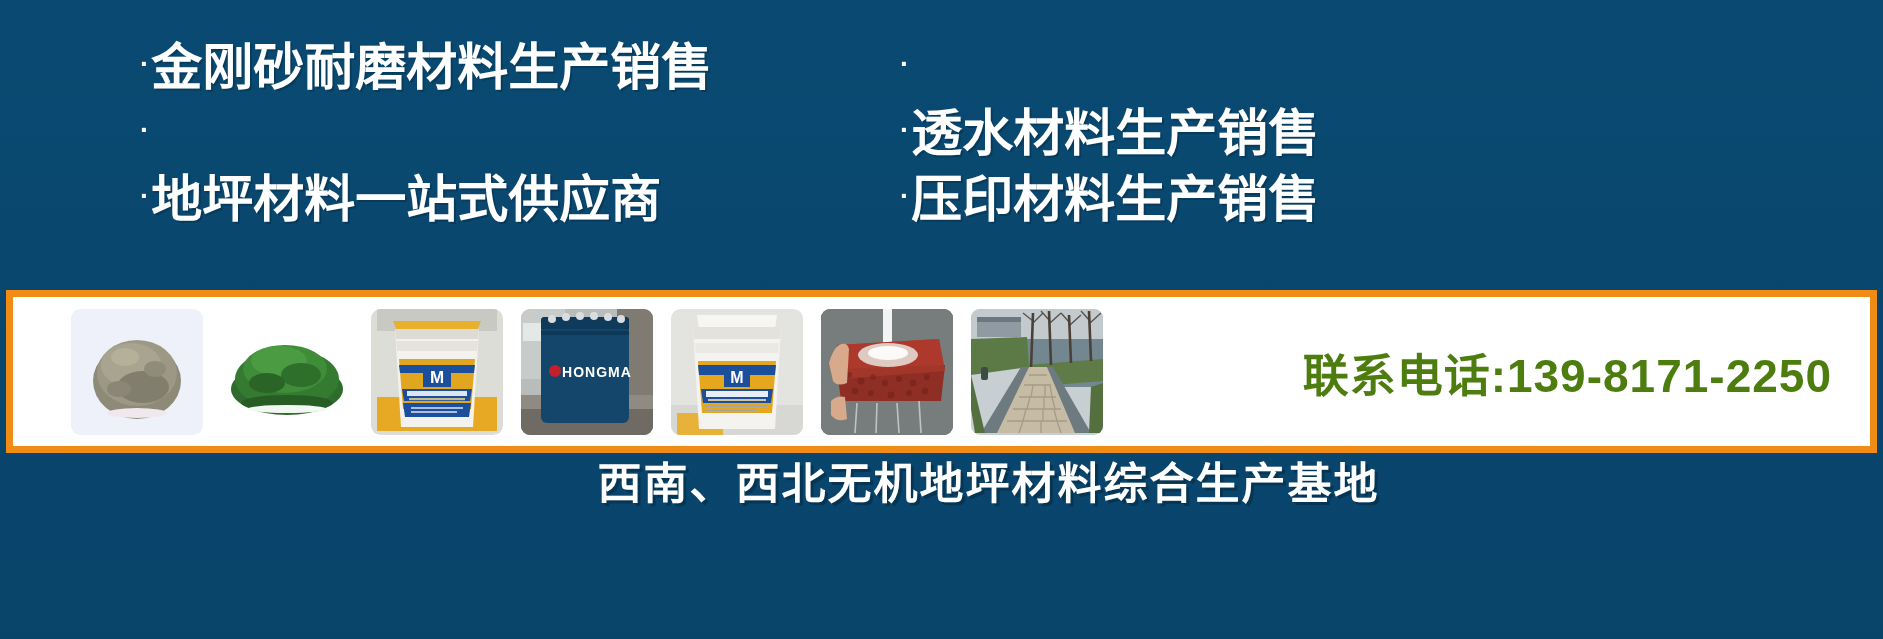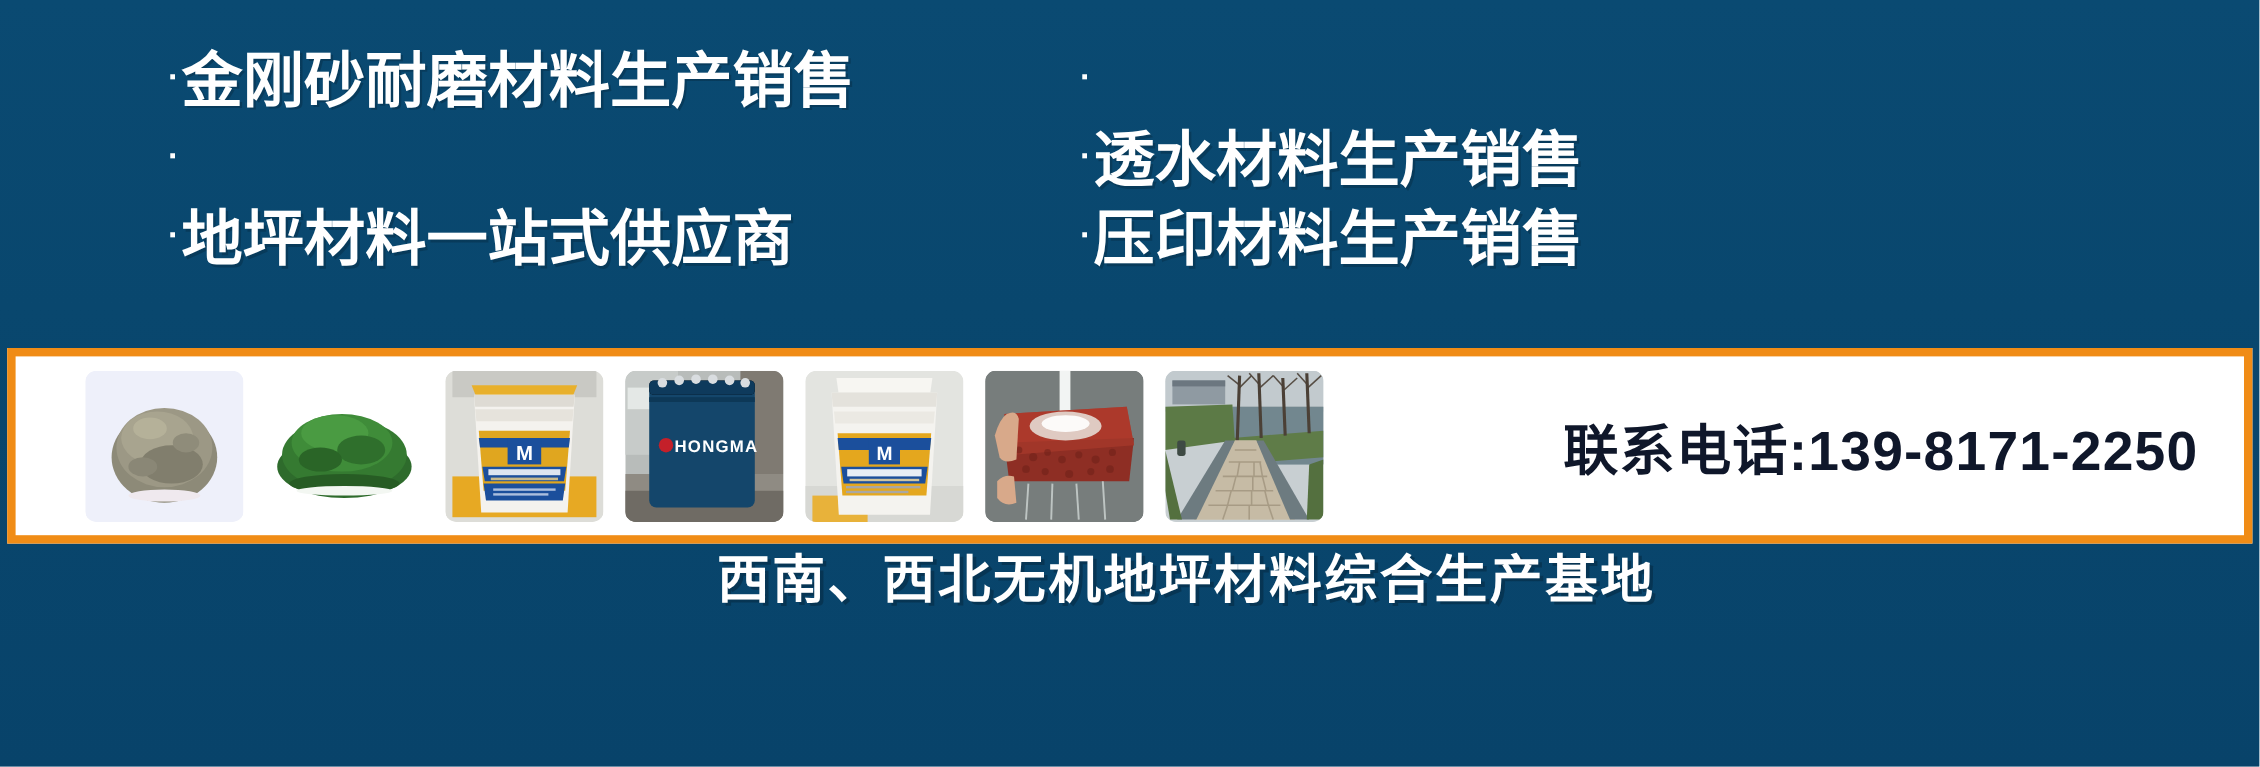--- a/index.html
+++ b/index.html
@@ -107,21 +107,21 @@
     flex: 0 0 auto;
     background: #ffffff;
   }
   .thumb svg { display: block; width: 100%; height: 100%; }
 
   .phone {
     position: absolute;
     right: 38px;
     top: 50%;
     transform: translateY(-50%);
-    color: #0f172a;
+    color: #4d7c0f;
     font-size: 46px;
     font-weight: bold;
     letter-spacing: 1px;
     white-space: nowrap;
     font-family: "Liberation Sans", "DejaVu Sans", sans-serif;
   }
 
   
   .headline {
     position: absolute;

